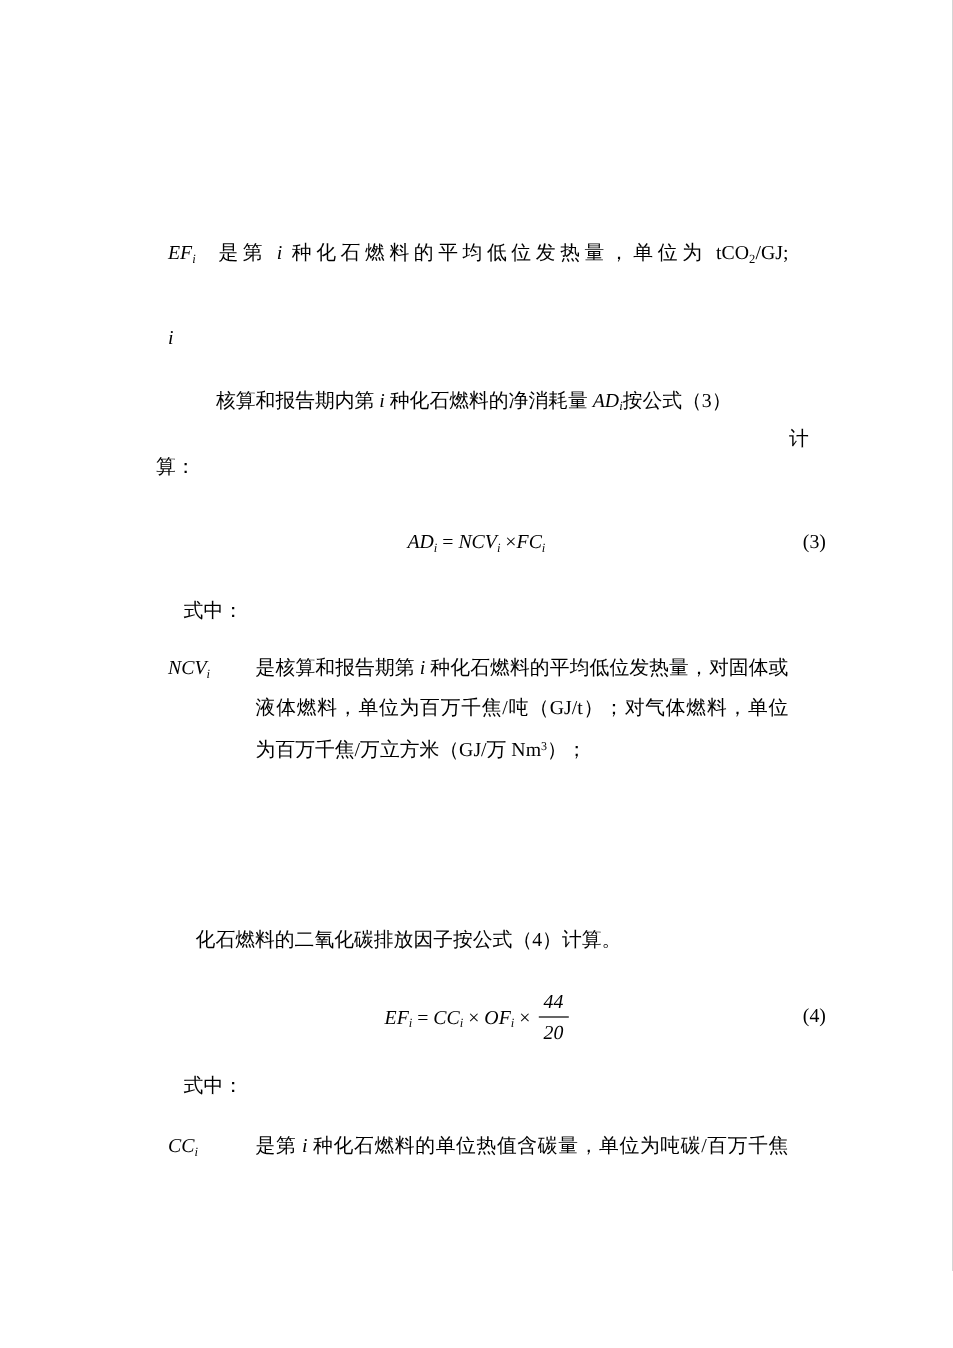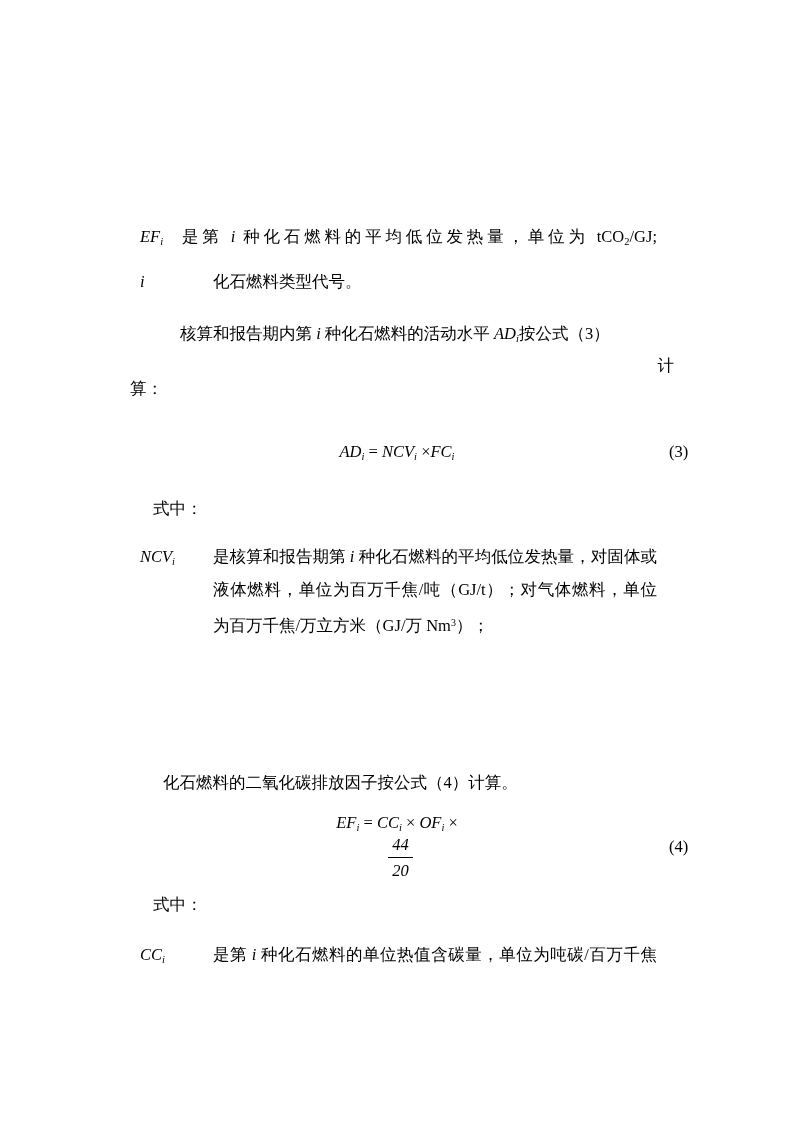--- a/index.html
+++ b/index.html
@@ -26,43 +26,42 @@
   .def.plain .desc { text-align: left; }
 
   .line { position: absolute; line-height: 22px; white-space: nowrap; }
   .rightline { position: absolute; left: 130px; width: 544px; text-align: right; line-height: 22px; }
 
   .formula-row { position: absolute; left: 0; width: 794px; text-align: center; line-height: 22px; }
   .fnum { position: absolute; line-height: 22px; }
 
   .f4row {
     position: absolute; left: 0; top: 818px; width: 794px; height: 60px;
-    display: flex; align-items: center; justify-content: center; flex-direction: column;
+    display: flex; align-items: center; justify-content: center;
   }
   .frac { display: inline-flex; flex-direction: column; align-items: center; margin-left: 7px; font-style: italic; }
   .frac .num { line-height: 24px; padding: 0 4px; border-bottom: 1.4px solid #000; }
   .frac .den { line-height: 25px; padding: 0 4px; }
 </style>
 </head>
 <body>
 
 <div class="page">
 
 
-  <div class="def ef" style="top:220px">
+  <div class="def ef" style="top:194px">
     <span class="term"><span class="it">EF</span><span class="it sb">i</span></span>
     <span class="desc"><span>是第 </span><span class="it">i</span><span> 种化石燃料的平均低位发热量，单位为 tCO</span><span class="sb">2</span><span>/GJ;</span></span>
   </div>
 
   <div class="def plain" style="top:265px">
     <span class="term"><span class="it">i</span></span>
-    <span class="desc"><span>化石燃料类型代号。</span></span>
   </div>
 
-  <div class="line" style="left:180px; top:323px"><span>核算和报告期内第 </span><span class="it">i</span><span> 种化石燃料的活动水平 </span><span class="it">AD</span><span class="it sb">i</span><span>按公式（3）</span></div>
+  <div class="line" style="left:180px; top:323px"><span>核算和报告期内第 </span><span class="it">i</span><span> 种化石燃料的净消耗量 </span><span class="it">AD</span><span class="it sb">i</span><span>按公式（3）</span></div>
   <div class="rightline" style="top:355px">计</div>
   <div class="line" style="left:130px; top:378px">算：</div>
 
   <div class="formula-row" style="top:441px">
     <span><span class="it">AD</span><span class="it sb">i</span><span> = </span><span class="it">NCV</span><span class="it sb">i</span><span> ×</span><span class="it">FC</span><span class="it sb">i</span></span>
   </div>
   <div class="fnum" style="left:669px; top:441px">(3)</div>
 
   <div class="line" style="left:153px; top:498px">式中：</div>
 

